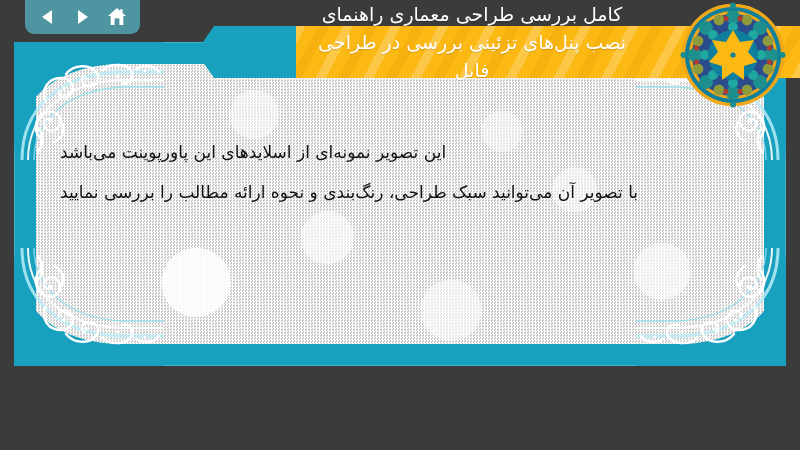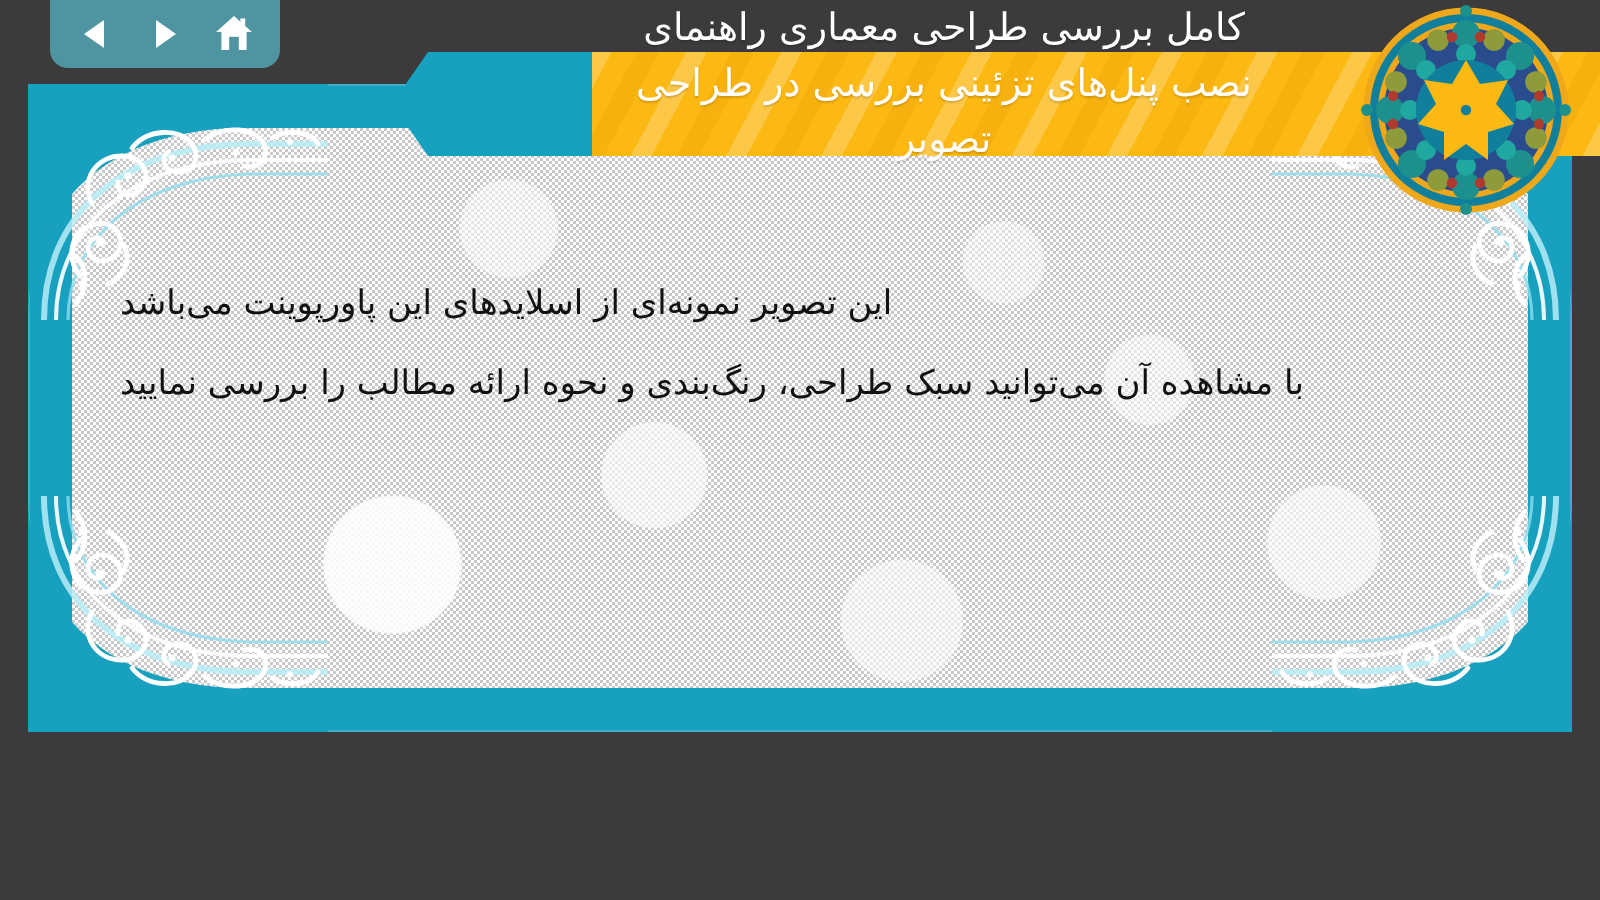--- a/index.html
+++ b/index.html
@@ -219,21 +219,21 @@
     <svg viewBox="0 0 100 52" preserveAspectRatio="none" xmlns="http://www.w3.org/2000/svg">
       <path d="M100 0 L100 52 L18 52 L0 26 L18 0 Z" fill="#18a0bf"></path>
     </svg>
   </div>
 
   <div id="title-band"></div>
 
   <div id="title-text">
     <div>کامل بررسی طراحی معماری راهنمای</div>
     <div>نصب پنل‌های تزئینی بررسی در طراحی</div>
-    <div>تصویر</div>
+    <div>فایل</div>
   </div>
 
   <div id="medallion">
     <svg viewBox="0 0 106 106" xmlns="http://www.w3.org/2000/svg">
       <circle cx="53" cy="53" r="51" fill="#f0a81b"></circle>
       <circle cx="53" cy="53" r="48" fill="#0f7f9c"></circle>
       <circle cx="53" cy="53" r="44" fill="#f0a81b"></circle>
       <circle cx="53" cy="53" r="41" fill="#2b4c8c"></circle>
       <g>
         <g fill="#1d8f8c">
@@ -283,16 +283,16 @@
       <circle cx="53" cy="53" r="2.6" fill="#0f7f9c"></circle>
       <circle cx="53" cy="3.5" r="3" fill="#1d8f8c"></circle>
       <circle cx="53" cy="102.5" r="3" fill="#1d8f8c"></circle>
       <circle cx="3.5" cy="53" r="3" fill="#1d8f8c"></circle>
       <circle cx="102.5" cy="53" r="3" fill="#1d8f8c"></circle>
     </svg>
   </div>
 
   <div id="body">
     <p>این تصویر نمونه‌ای از اسلایدهای این پاورپوینت می‌باشد</p>
-    <p>با مشاهده آن می‌توانید سبک طراحی، رنگ‌بندی و نحوه ارائه مطالب را بررسی نمایید</p>
+    <p>با تصویر آن می‌توانید سبک طراحی، رنگ‌بندی و نحوه ارائه مطالب را بررسی نمایید</p>
   </div>
 
 </div>
 
 </body></html>

